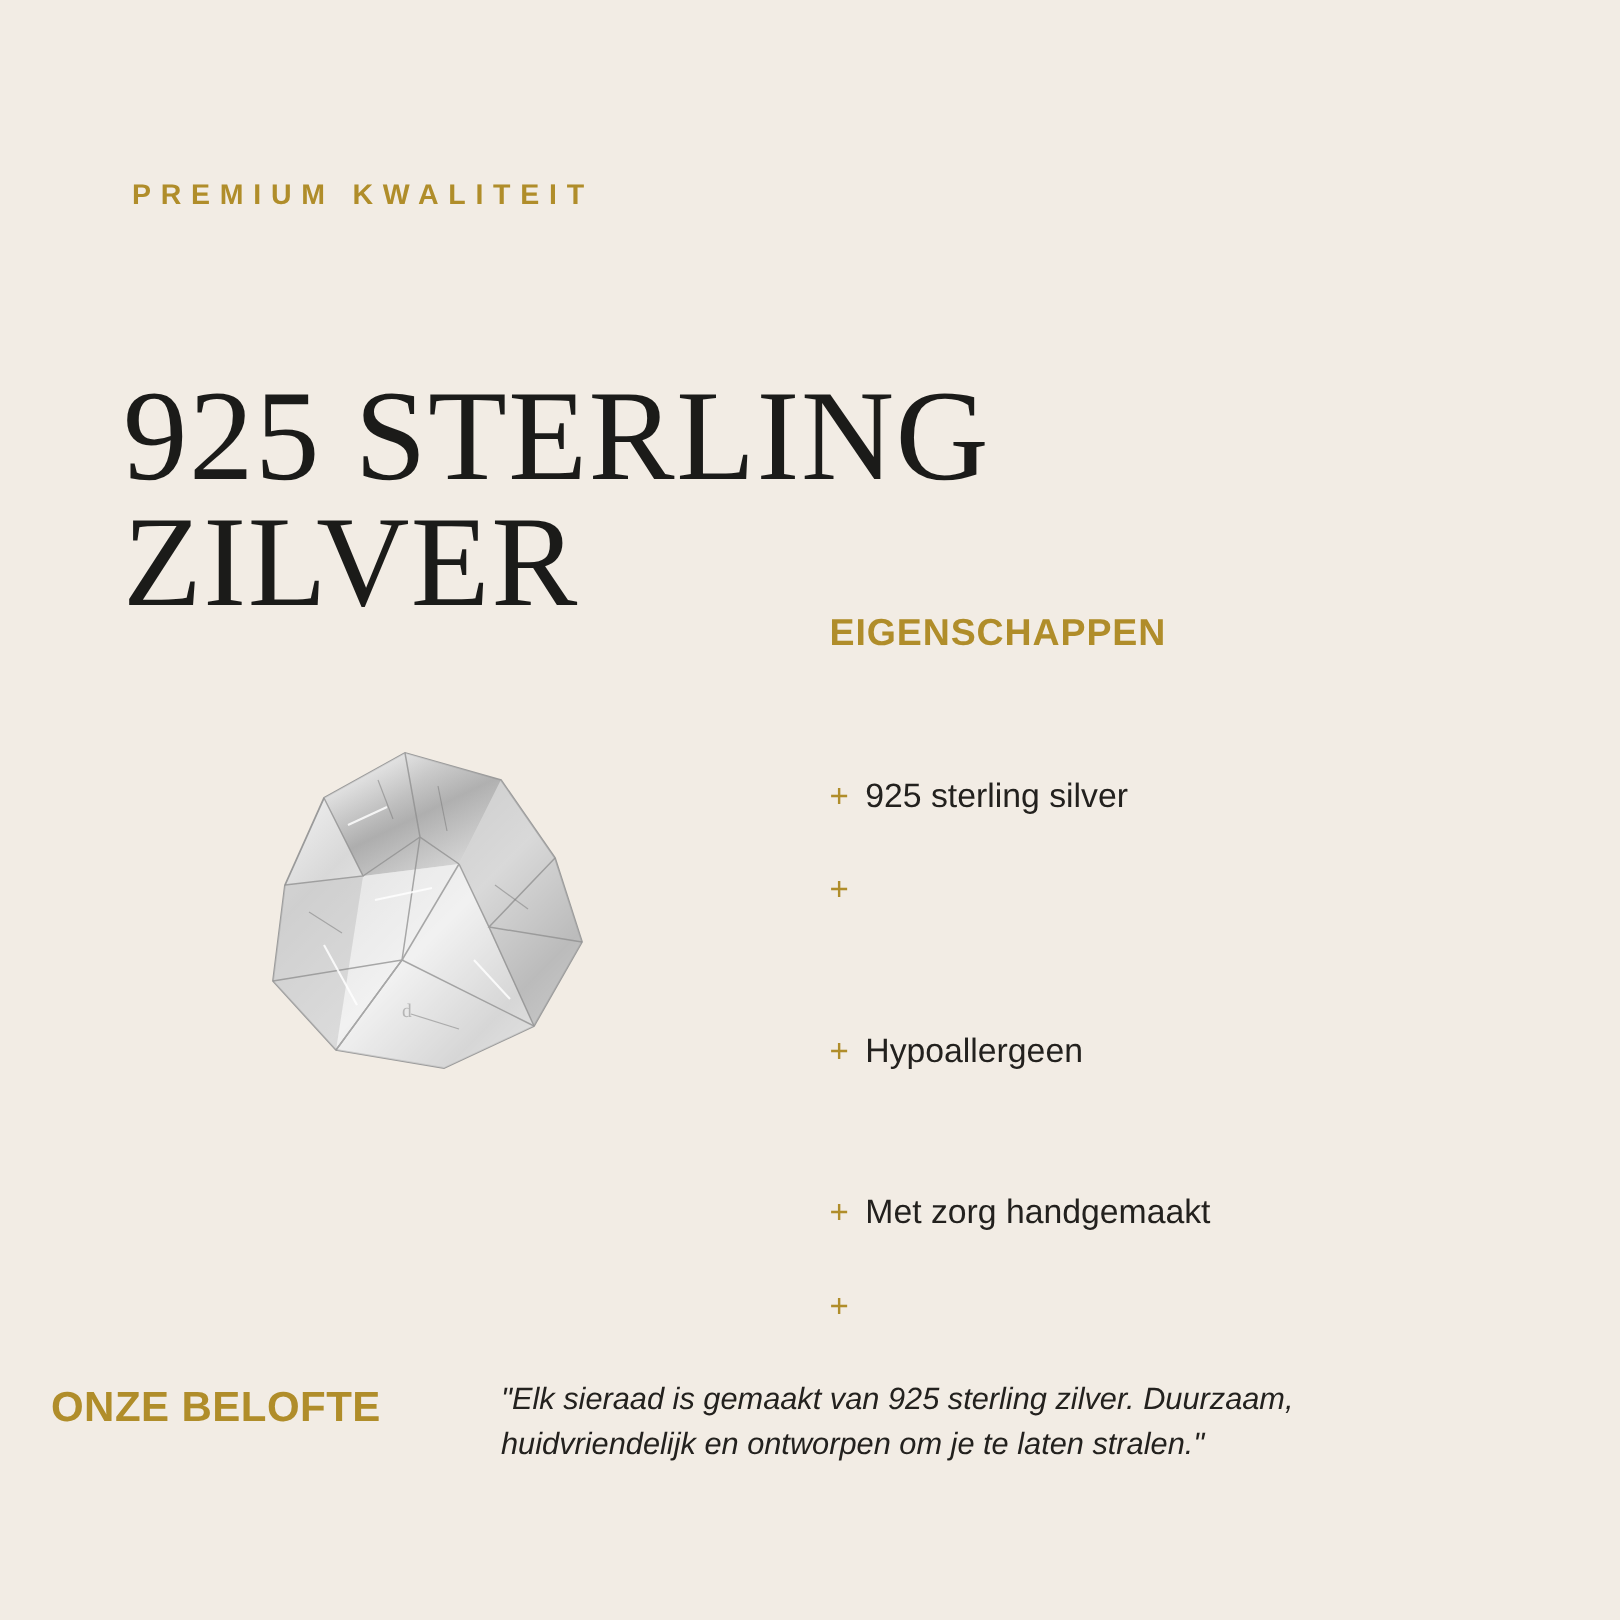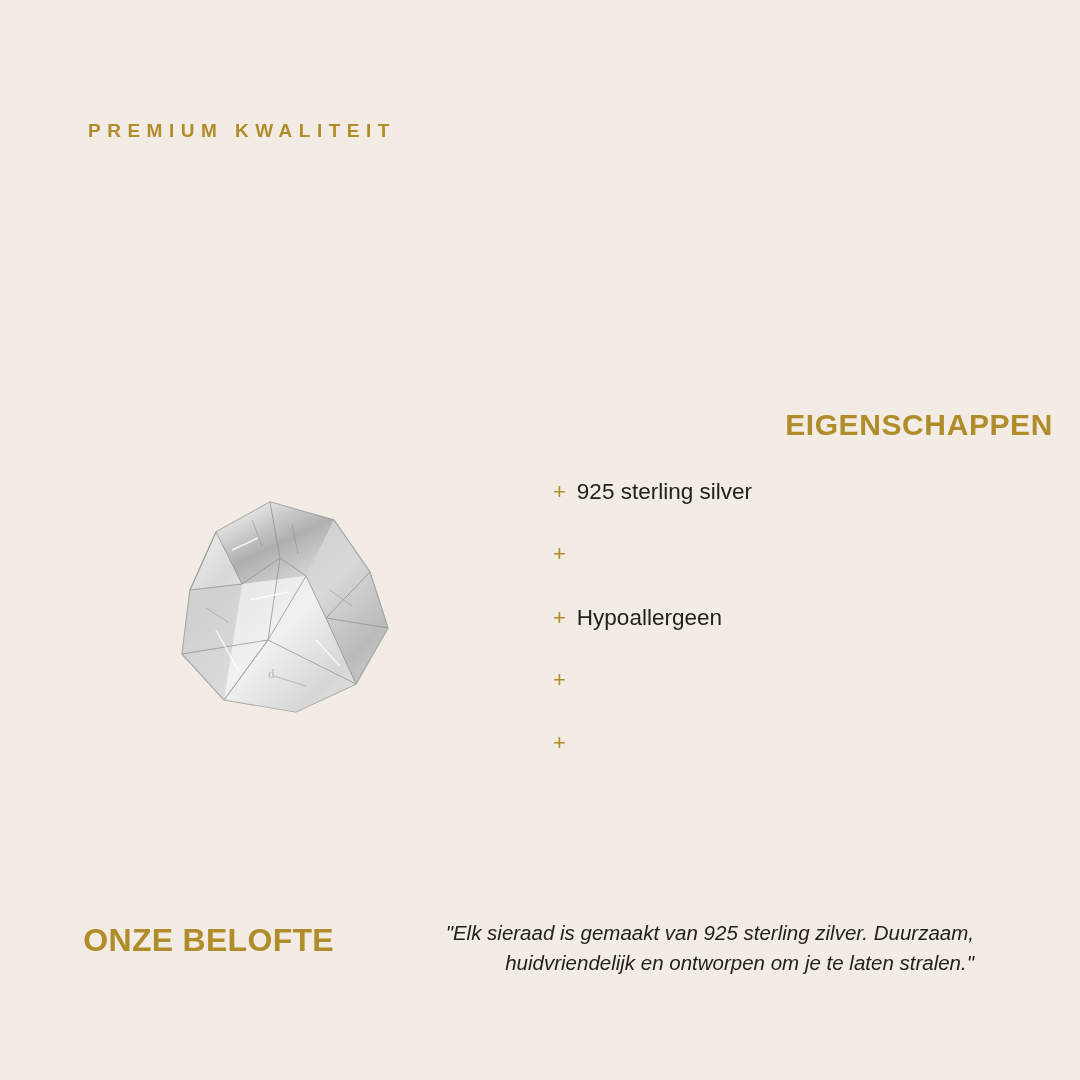--- a/index.html
+++ b/index.html
@@ -13,21 +13,20 @@
     font-family: "Liberation Sans", sans-serif;
     overflow: hidden;
     position: relative;
   }
 
   .page {
     position: relative;
     width: 1080px;
     height: 812px;
     background: #f2ece4;
-    text-align: right;
   }
 
   
   .eyebrow {
     position: absolute;
     left: 88px;
     top: 120px;
     font-size: 19px;
     font-weight: bold;
     letter-spacing: 6.5px;
@@ -76,21 +75,21 @@
   }
 
   
   .features {
     position: absolute;
     left: 553px;
     top: 408px;
     width: 500px;
   }
   .features-title {
-    font-size: 30px;
+    font-size: 25px;
     font-weight: bold;
     letter-spacing: 0.6px;
     color: #b08d2a;
     margin-bottom: 36px;
   }
   .feature-item {
     display: flex;
     align-items: baseline;
     margin-bottom: 36px;
     font-size: 22.5px;
@@ -101,33 +100,34 @@
     margin-bottom: 0;
   }
   .feature-plus {
     color: #b08d2a;
     font-size: 22px;
     margin-right: 11px;
     flex: none;
   }
   .feature-text {
     white-space: nowrap;
+    margin-top: 44px;
   }
 
   
   .promise {
     position: absolute;
     left: 34px;
     top: 918px;
     width: 1010px;
     display: flex;
     align-items: flex-start;
   }
   .promise-label {
-    font-size: 32px;
+    font-size: 28px;
     font-weight: bold;
     color: #b08d2a;
     letter-spacing: 0.3px;
     flex: none;
     width: 300px;
     padding-top: 4px;
   }
   .promise-text {
     font-size: 20.5px;
     font-style: italic;
@@ -136,20 +136,24 @@
     max-width: 640px;
   }
 </style>
 </head>
 <body>
 
 <div class="page">
 
   <div class="eyebrow">PREMIUM KWALITEIT</div>
 
+  <h1 class="headline">
+    <span class="line">925 STERLING</span>
+    <span class="line">ZILVER</span>
+  </h1>
 
   <div class="stone-wrap">
     <svg width="320" height="270" viewBox="0 0 320 270" xmlns="http://www.w3.org/2000/svg" aria-hidden="true">
       <defs>
         <linearGradient id="gsil" x1="0" y1="0" x2="1" y2="1">
           <stop offset="0%" stop-color="#ffffff"></stop>
           <stop offset="28%" stop-color="#d8d8d8"></stop>
           <stop offset="55%" stop-color="#f4f4f4"></stop>
           <stop offset="78%" stop-color="#b9b9b9"></stop>
           <stop offset="100%" stop-color="#e6e6e6"></stop>
@@ -203,20 +207,21 @@
     </div>
     <div class="feature-item">
       <span class="feature-plus">+</span>
     </div>
     <div class="feature-item">
       <span class="feature-plus">+</span>
       <span class="feature-text">Hypoallergeen</span>
     </div>
     <div class="feature-item">
       <span class="feature-plus">+</span>
+      <span class="feature-text">Met zorg handgemaakt</span>
     </div>
     <div class="feature-item">
       <span class="feature-plus">+</span>
     </div>
   </div>
 
   <div class="promise">
     <div class="promise-label">ONZE BELOFTE</div>
     <div class="promise-text">"Elk sieraad is gemaakt van 925 sterling zilver. Duurzaam, huidvriendelijk en ontworpen om je te laten stralen."</div>
   </div>

